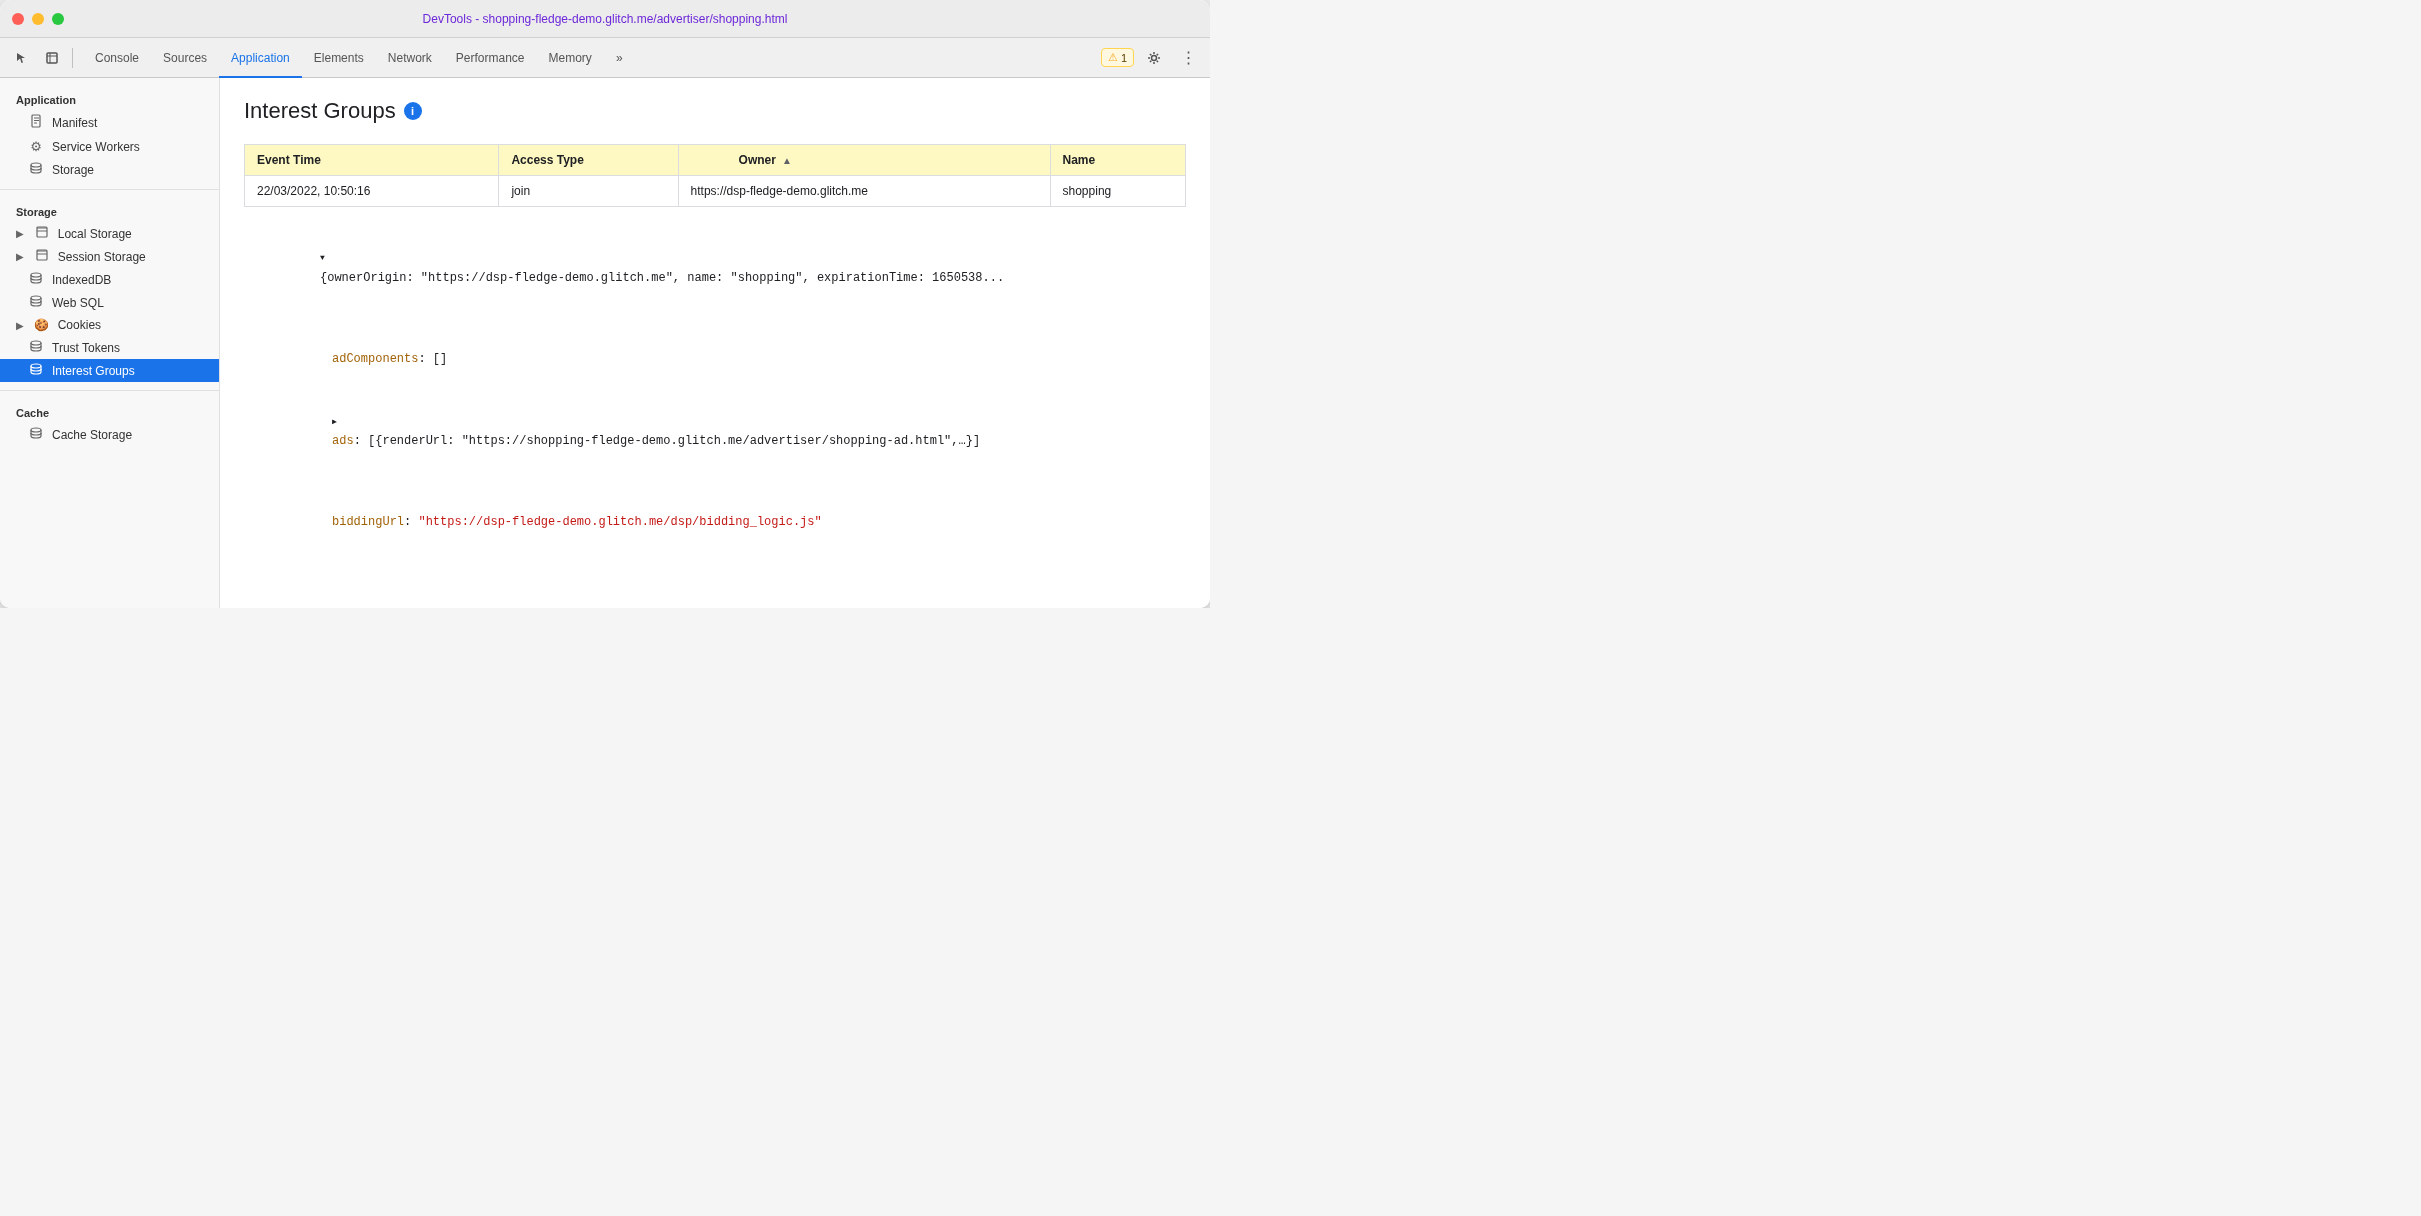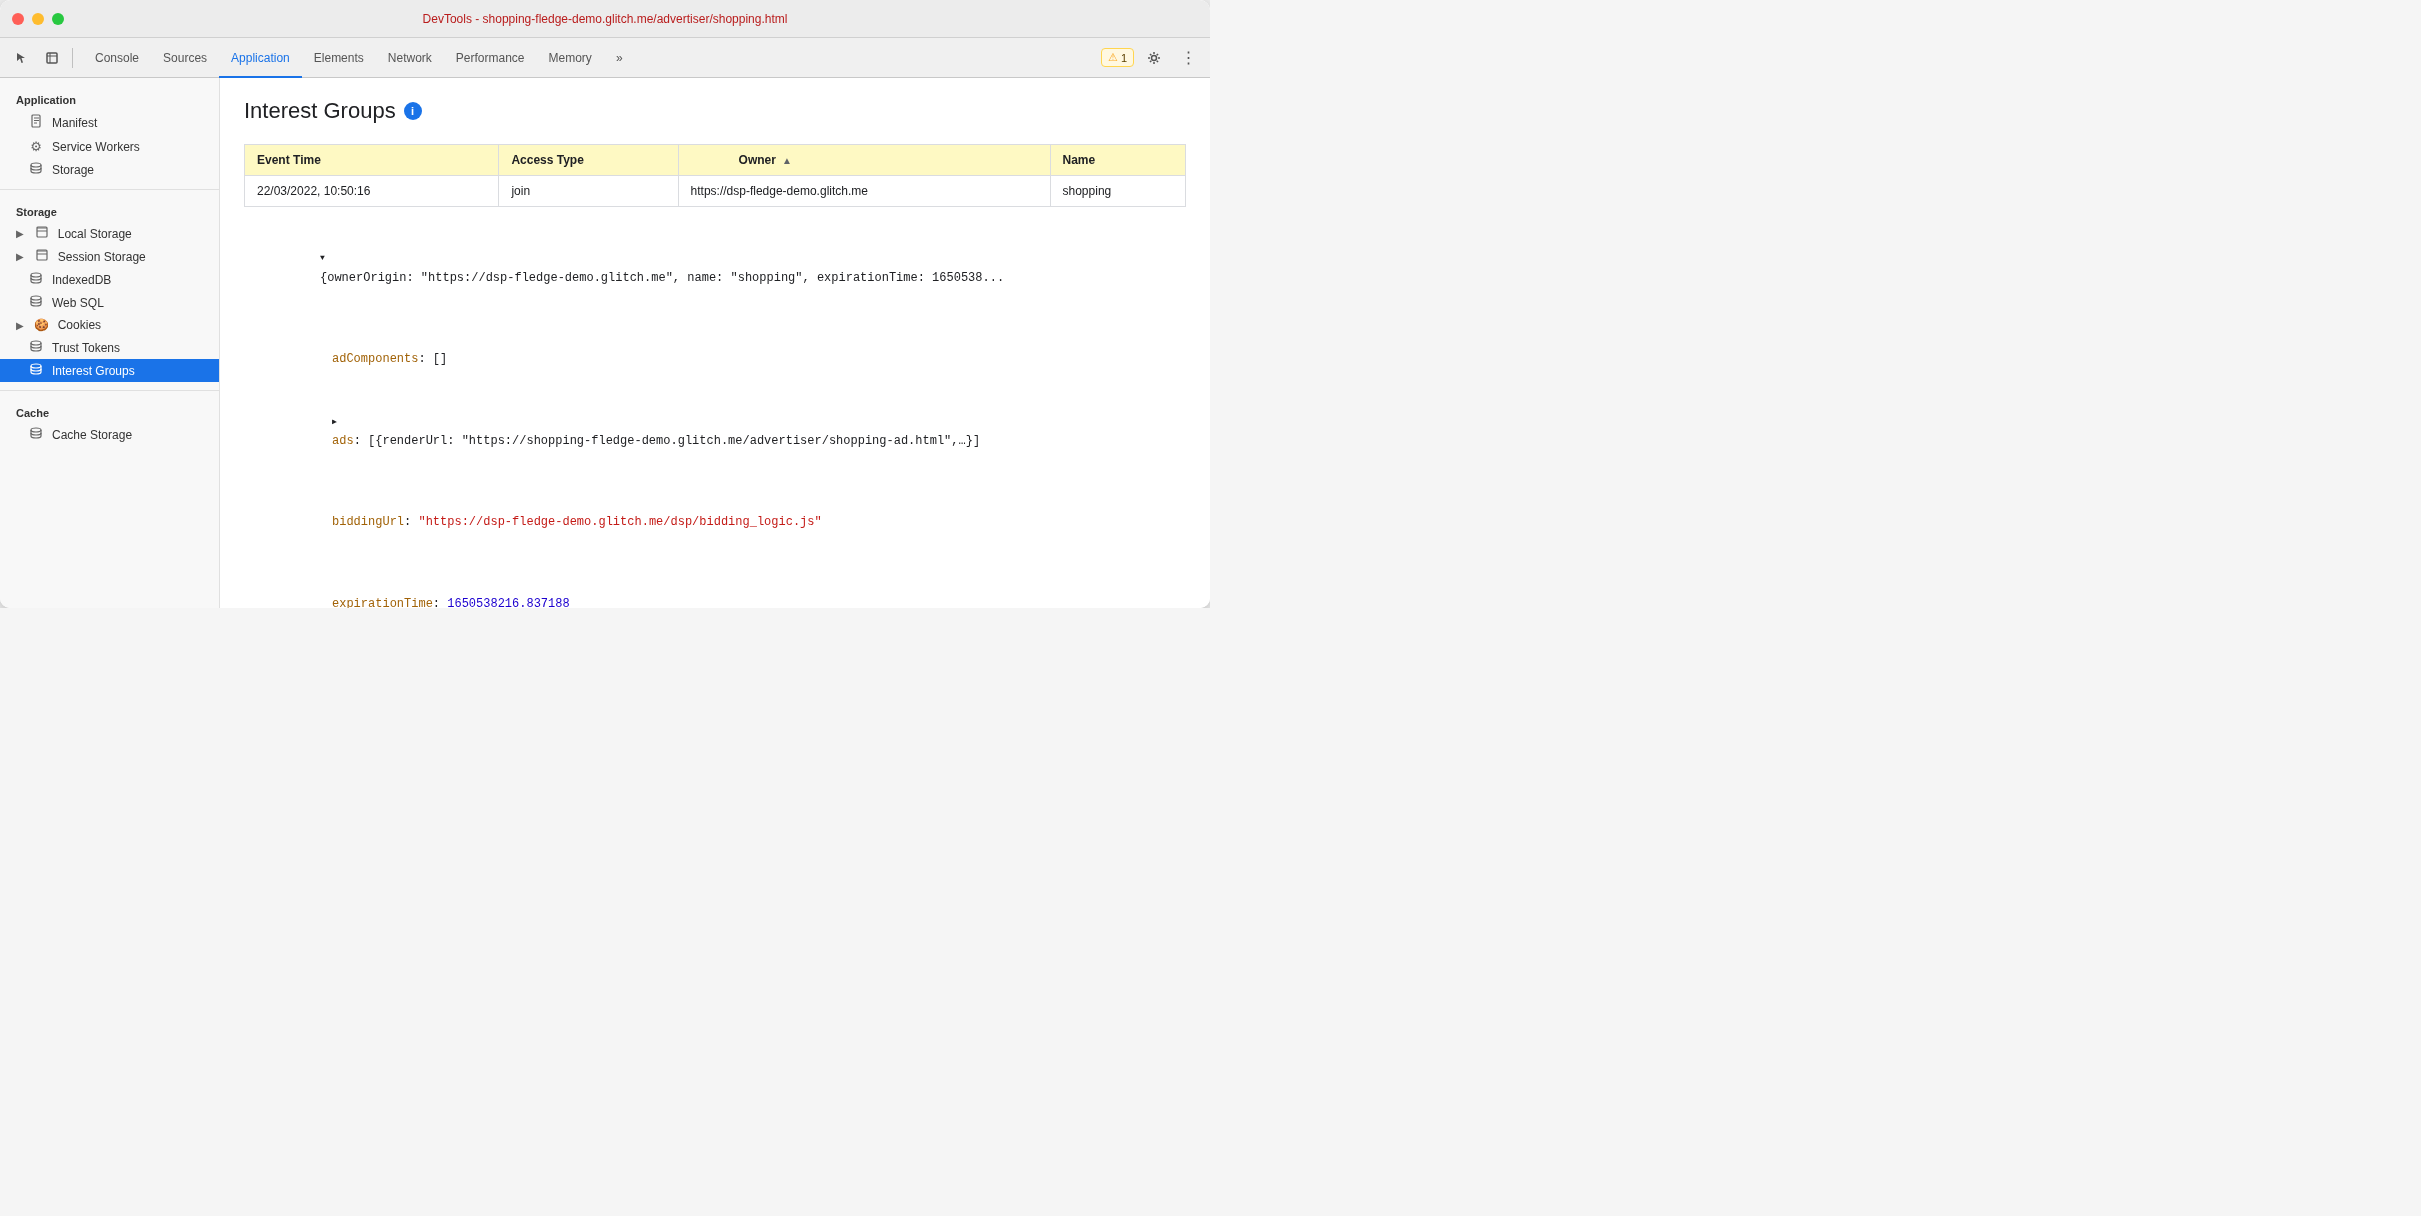--- a/index.html
+++ b/index.html
@@ -50,21 +50,21 @@
 
     .traffic-light.close { background: #ff5f57; }
     .traffic-light.minimize { background: #febc2e; }
     .traffic-light.maximize { background: #28c840; }
 
     .titlebar-title {
       position: absolute;
       left: 50%;
       transform: translateX(-50%);
       font-size: 12px;
-      color: #b91c1c;
+      color: #6d28d9;
       font-weight: 500;
     }
 
     
     .toolbar {
       background: #f0f0f0;
       border-bottom: 1px solid #c8c8c8;
       height: 40px;
       display: flex;
       align-items: center;
@@ -540,22 +540,18 @@
         <div class="json-line json-indent-1">
           <span class="expand-triangle closed"></span>
           <span class="json-key">ads</span><span>: [{renderUrl: "https://shopping-fledge-demo.glitch.me/advertiser/shopping-ad.html",…}]</span>
         </div>
 
         <div class="json-line json-indent-1">
           <span style="width:12px;display:inline-block;">&nbsp;</span>
           <span class="json-key">biddingUrl</span><span>: </span><span class="json-string">"https://dsp-fledge-demo.glitch.me/dsp/bidding_logic.js"</span>
         </div>
 
-        <div class="json-line json-indent-1">
-          <span style="width:12px;display:inline-block;">&nbsp;</span>
-          <span class="json-key">expirationTime</span><span>: </span><span class="json-number">1650538216.837188</span>
-        </div>
 
       </div>
 
     </div>
   </div>
 </div>
 
 </body></html>

